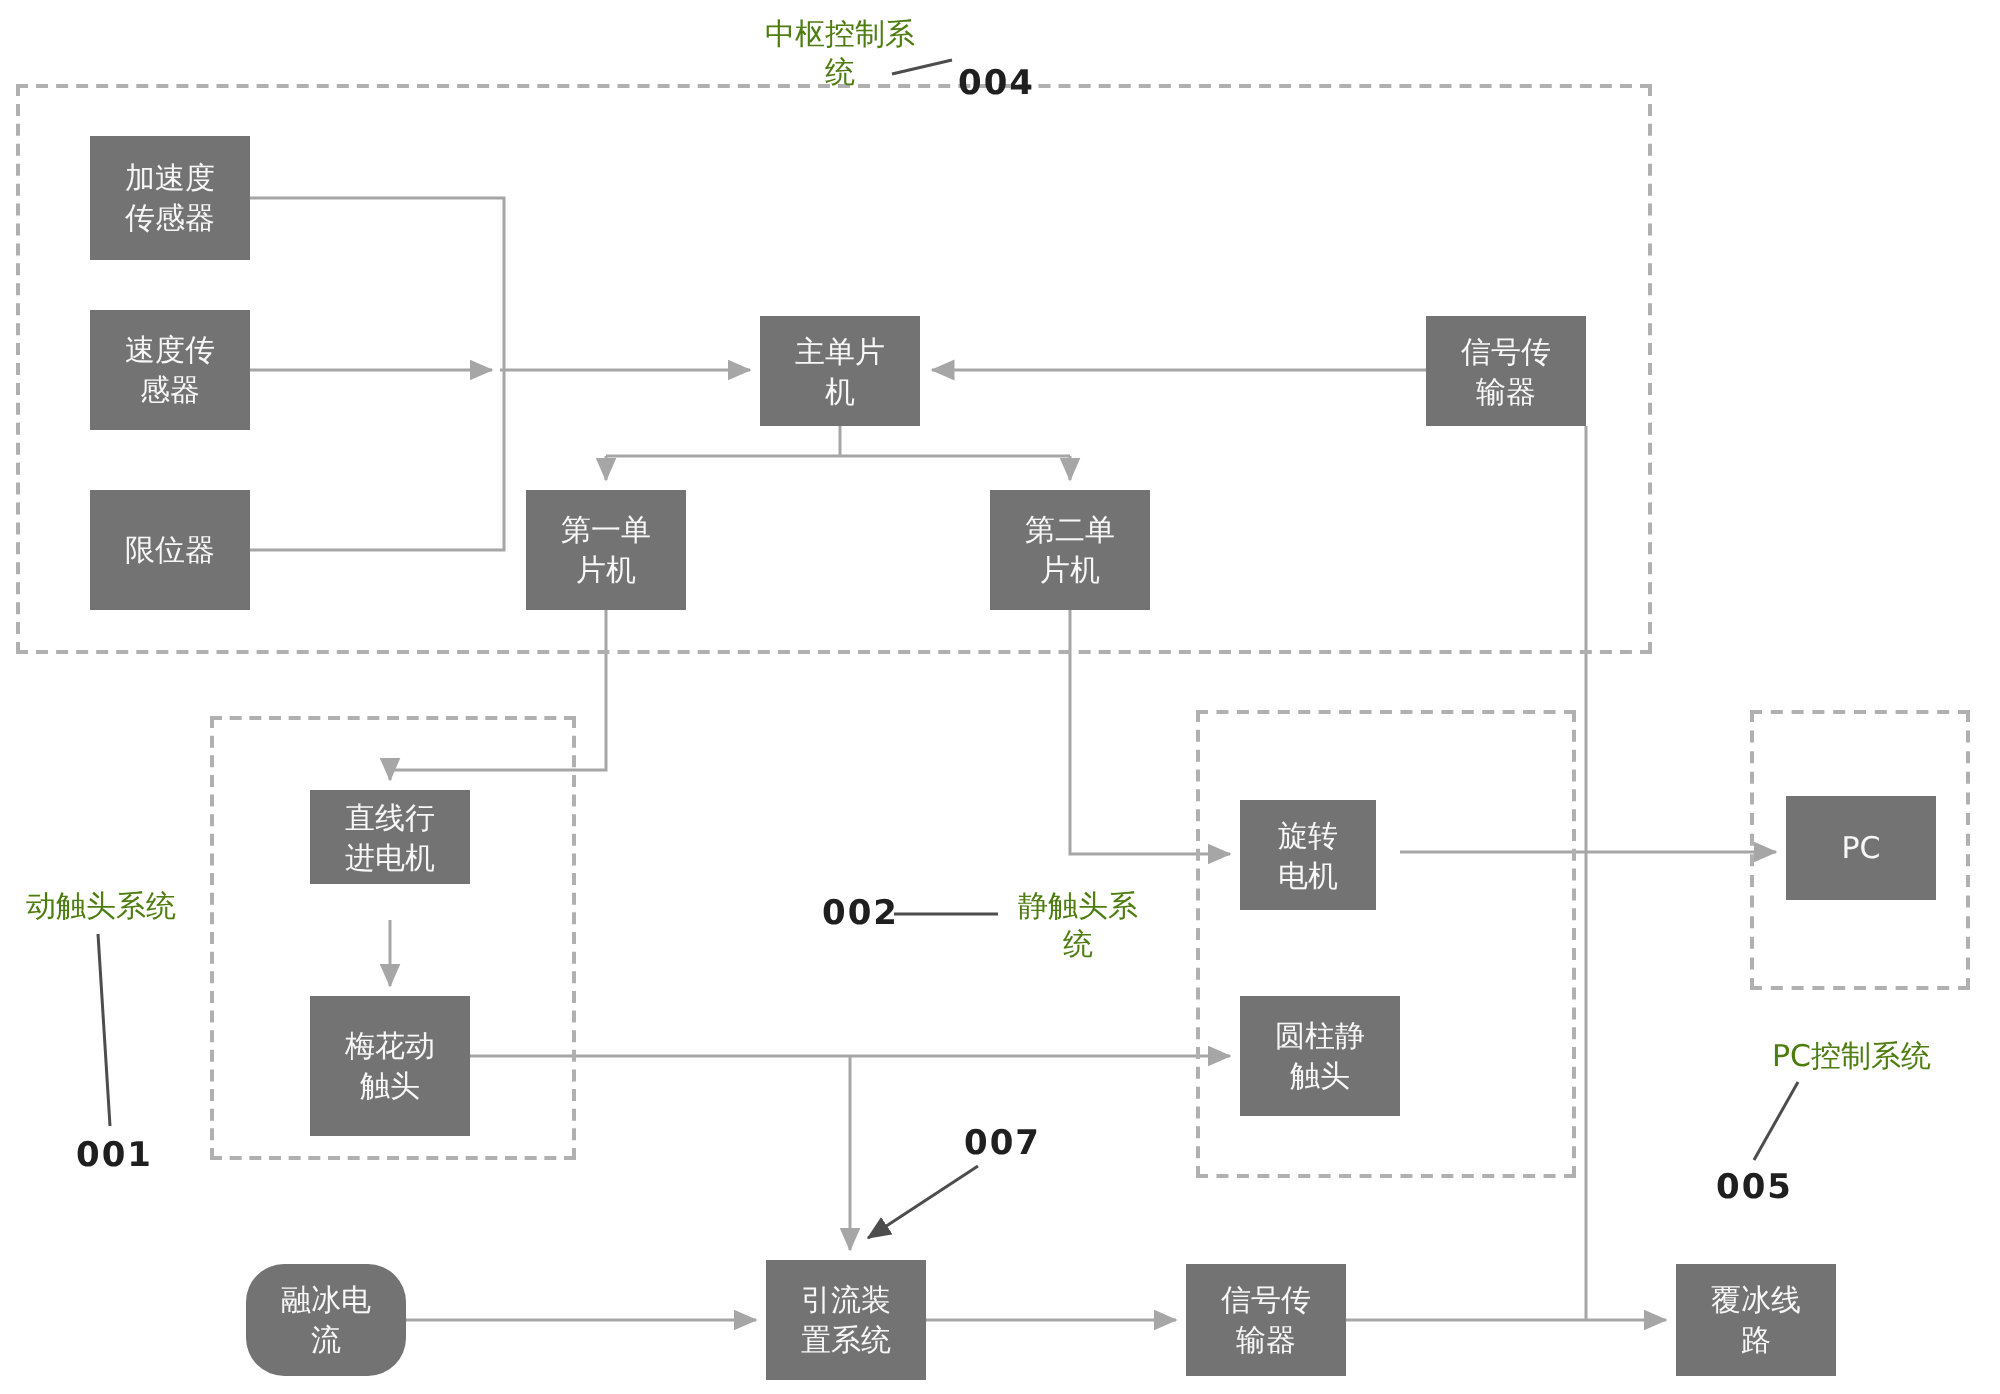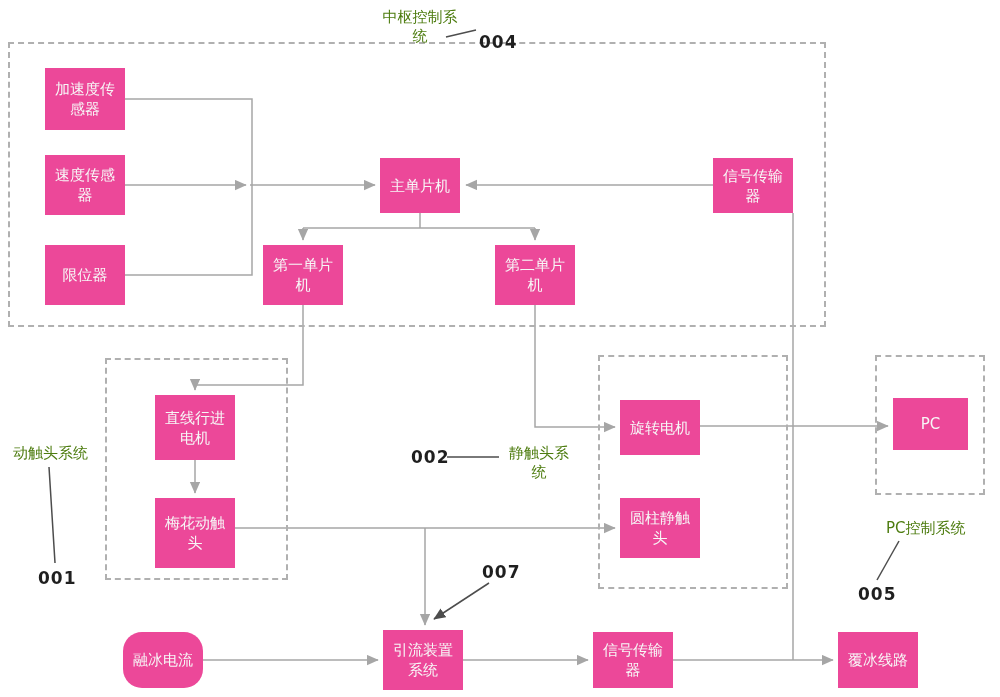--- a/index.html
+++ b/index.html
@@ -2,23 +2,23 @@
 <html><head>
 <meta charset="utf-8">
 <style>
   * { margin:0; padding:0; box-sizing:border-box; }
   html,body { background:#ffffff; }
   body { font-family:"DejaVu Sans","Liberation Sans",sans-serif; }
   .stage { position:relative; width:1000px; height:697px; background:#ffffff; overflow:hidden; }
   .wires { position:absolute; left:0; top:0; width:1000px; height:697px; }
   .frame { position:absolute; border:2px dashed #b0b0b0; background:transparent; }
   .node {
-    position:absolute; background:#ec4899; color:#f7f7f7;
+    position:absolute; background:#737373; color:#f7f7f7;
     display:flex; align-items:center; justify-content:center;
-    text-align:center; font-size:15px; line-height:20px; padding:2px 6px;
+    text-align:center; font-size:15px; line-height:20px; padding:2px 16px;
   }
   .glabel { position:absolute; color:#4d7c0f; font-size:15px; line-height:19px; }
   .center { text-align:center; }
   .ref { position:absolute; color:#1f1f1f; font-weight:bold; font-size:17px; letter-spacing:1px; }
 </style>
 </head>
 <body>
 
 <div class="stage">
 
@@ -86,24 +86,24 @@
   <div class="ref" style="left:858px;top:584px;">005</div>
 
   <div class="node" style="left:45px;top:68px;width:80px;height:62px;">加速度传感器</div>
   <div class="node" style="left:45px;top:155px;width:80px;height:60px;">速度传感器</div>
   <div class="node" style="left:45px;top:245px;width:80px;height:60px;">限位器</div>
   <div class="node" style="left:380px;top:158px;width:80px;height:55px;">主单片机</div>
   <div class="node" style="left:713px;top:158px;width:80px;height:55px;">信号传输器</div>
   <div class="node" style="left:263px;top:245px;width:80px;height:60px;">第一单片机</div>
   <div class="node" style="left:495px;top:245px;width:80px;height:60px;">第二单片机</div>
 
-  <div class="node" style="left:155px;top:395px;width:80px;height:65px;">直线行进电机</div>
+  <div class="node" style="left:155px;top:395px;width:80px;height:47px;">直线行进电机</div>
   <div class="node" style="left:155px;top:498px;width:80px;height:70px;">梅花动触头</div>
 
-  <div class="node" style="left:620px;top:400px;width:80px;height:55px;">旋转电机</div>
+  <div class="node" style="left:620px;top:400px;width:68px;height:55px;">旋转电机</div>
   <div class="node" style="left:620px;top:498px;width:80px;height:60px;">圆柱静触头</div>
 
   <div class="node" style="left:893px;top:398px;width:75px;height:52px;">PC</div>
 
   <div class="node" style="left:123px;top:632px;width:80px;height:56px;border-radius:19px;">融冰电流</div>
   <div class="node" style="left:383px;top:630px;width:80px;height:60px;">引流装置系统</div>
   <div class="node" style="left:593px;top:632px;width:80px;height:56px;">信号传输器</div>
   <div class="node" style="left:838px;top:632px;width:80px;height:56px;">覆冰线路</div>
 
 </div>

